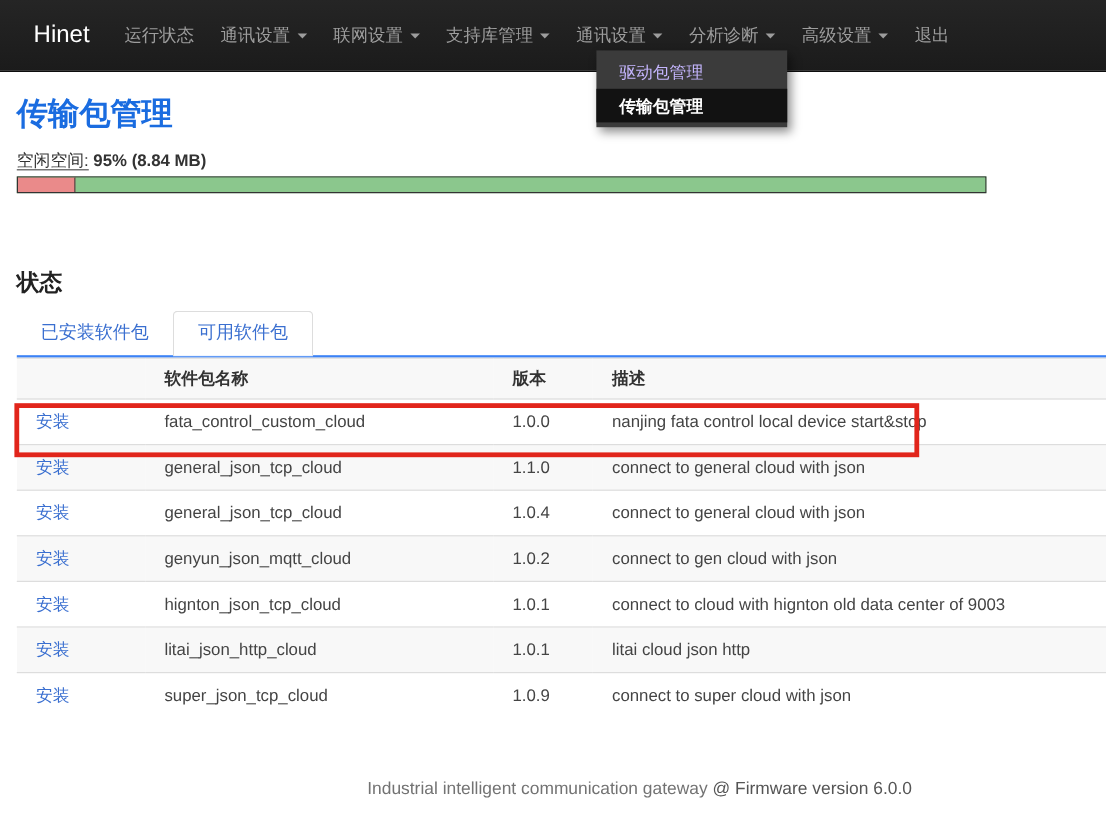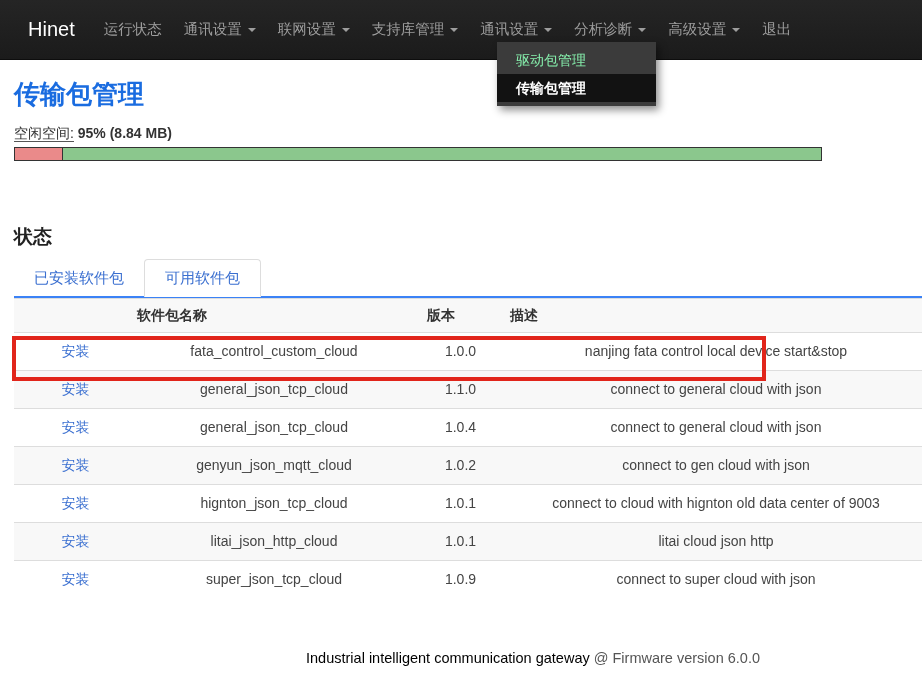--- a/index.html
+++ b/index.html
@@ -12,21 +12,21 @@
   .brand { color:#fff; font-size:20px; padding:0 18px 0 28px; text-decoration:none; }
   .nav-items { display:flex; align-items:center; height:42px; }
   .nav-link { display:flex; align-items:center; gap:6px; height:42px; padding:0 11px;
     color:#9d9d9d; font-size:14.5px; text-decoration:none; cursor:pointer; }
   .caret { width:0; height:0; border-left:4px solid transparent; border-right:4px solid transparent;
     border-top:4px solid #9d9d9d; display:inline-block; }
 
   
   .dropdown-menu { position:absolute; left:497px; top:42px; width:159px; background:#3b3b3b;
     padding:4px 0; z-index:50; box-shadow:3px 4px 8px rgba(0,0,0,.45); }
-  .dd-item { display:block; padding:5px 19px; font-size:14px; color:#86efac;
+  .dd-item { display:block; padding:5px 19px; font-size:14px; color:#c4b5fd;
     text-decoration:none; cursor:pointer; line-height:18px; }
   .dd-item.active { background:#121212; color:#fff; font-weight:bold; }
 
   
   .content { padding-left:14px; }
   .page-title { color:#1a6ce0; font-size:26px; font-weight:bold; margin-top:19px; line-height:30px; }
   .free-space { margin-top:16px; font-size:14px; color:#333; line-height:17px; }
   .free-space .fs-label { border-bottom:1px solid #555; }
   .free-space .fs-value { font-weight:bold; }
   .space-bar { margin-top:5px; width:808px; height:14px; border:1px solid #333; display:flex; background:#8bc78d; }
@@ -42,33 +42,33 @@
     line-height:18px; }
   .tab.active { background:#fff; border:1px solid #ddd; border-bottom:1px solid #fff;
     border-radius:4px 4px 0 0; margin-bottom:-1px; }
 
   
   table.pkg { border-collapse:collapse; margin-left:14px; width:908px; table-layout:fixed; }
   .col-action { width:107px; } .col-name { width:290px; } .col-version { width:83px; }
   table.pkg th { text-align:left; font-size:14px; color:#333; font-weight:bold;
     padding:8px 0 8px 16px; border-top:1px solid #ddd; border-bottom:1px solid #ddd;
     background:#f8f8f8; line-height:17px; }
-  table.pkg td { text-align:center; font-size:14px; color:#444; padding:10px 0 10px 16px; line-height:17px;
+  table.pkg td { text-align:left; font-size:14px; color:#444; padding:10px 0 10px 16px; line-height:17px;
     overflow:hidden; white-space:nowrap; }
   table.pkg tbody tr:nth-child(even) td { background:#f8f8f8; }
   table.pkg tbody tr + tr td { border-top:1px solid #ddd; }
   .install-link { color:#3a6fd0; text-decoration:none; cursor:pointer; }
 
   
   .annotation-box { position:absolute; left:12px; top:336px; width:754px; height:45px;
     border:4px solid #e1251b; z-index:40; pointer-events:none; }
 
   
   .footer { width:1066px; margin-top:52px; text-align:center; font-size:14.5px; color:#555; line-height:17px; }
-  .footer-link { color:#000000; text-decoration:none; cursor:pointer; }
+  .footer-link { color:#737373; text-decoration:none; cursor:pointer; }
 </style>
 </head>
 <body>
 
 <nav class="navbar">
   <a class="brand">Hinet</a>
   <div class="nav-items">
     <a class="nav-link">
         <span>运行状态</span>
       </a>

